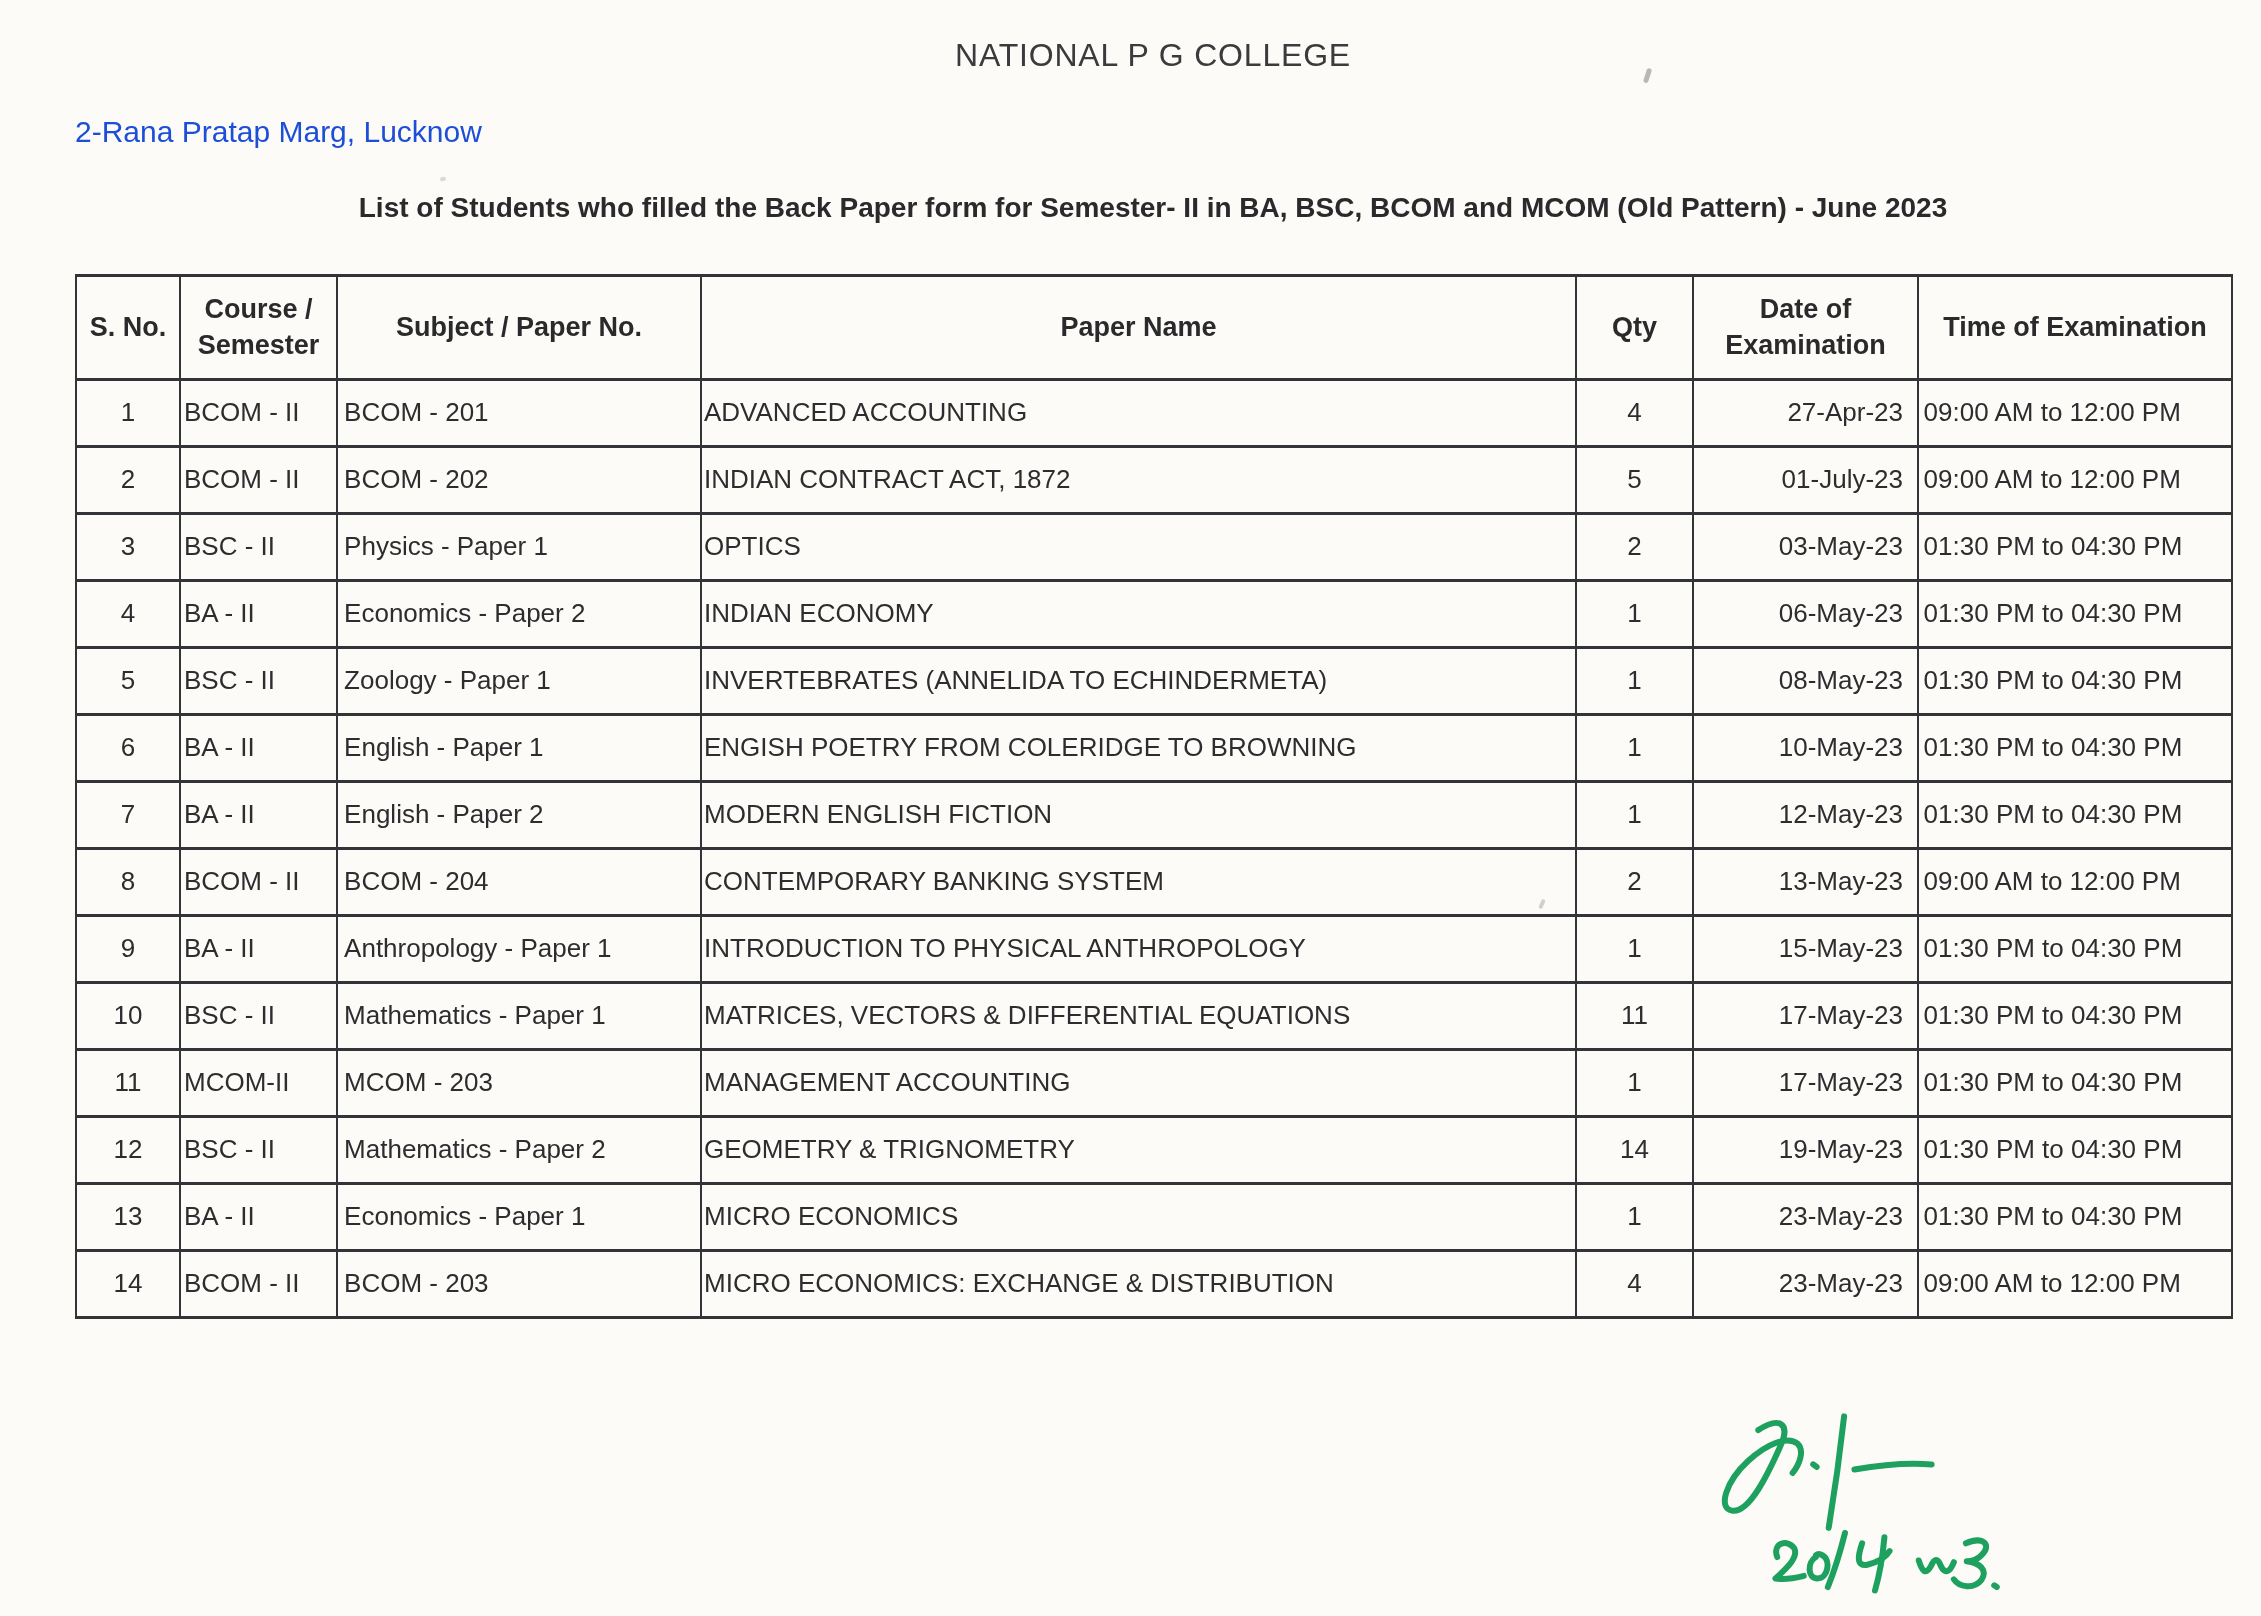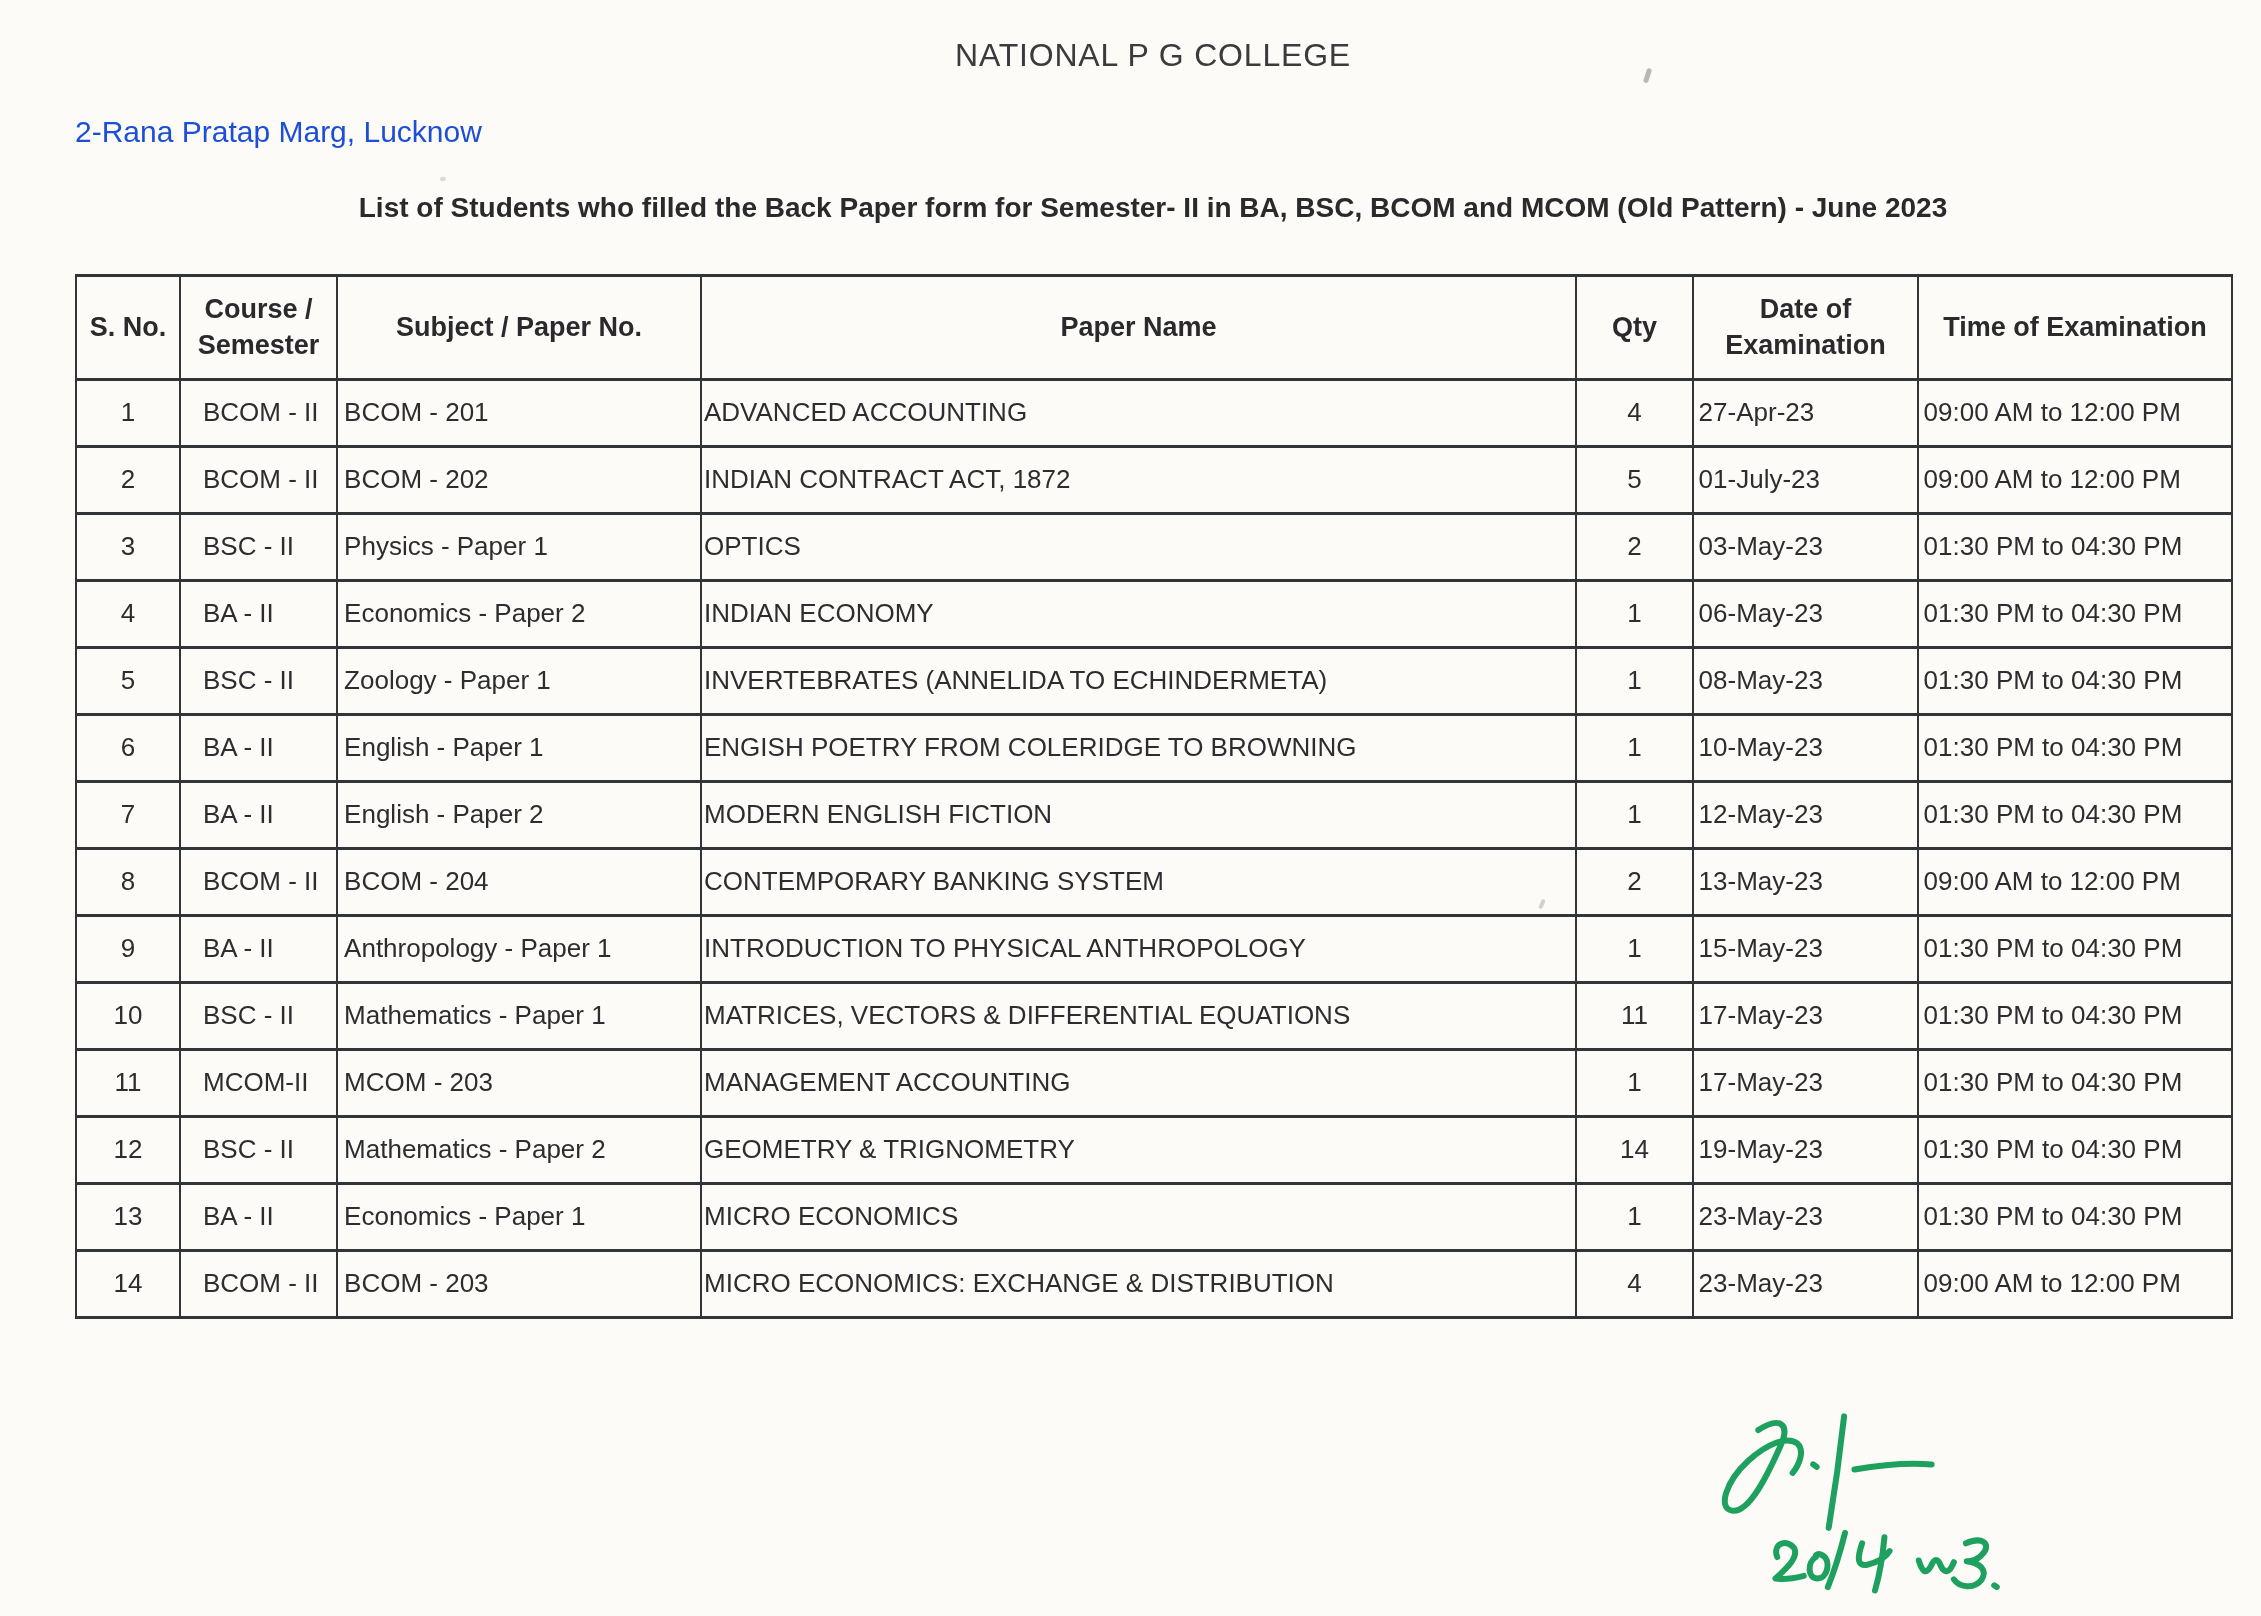--- a/index.html
+++ b/index.html
@@ -36,25 +36,25 @@
     vertical-align:middle;overflow:hidden;
   }
   .exam-table th{
     height:101px;font-size:27px;font-weight:bold;color:#2a2a2d;
     text-align:center;line-height:1.3;padding:0 9.2px;
   }
   .exam-table td{
     height:64px;font-size:26px;color:#2d2d30;padding:0 4.6px;line-height:1.15;
   }
   .exam-table td:nth-child(1){text-align:center;}
-  .exam-table td:nth-child(2){text-align:left;padding-left:22px;margin-left:12px;}
+  .exam-table td:nth-child(2){text-align:left;padding-left:3px;margin-left:12px;}
   .exam-table td:nth-child(3){text-align:left;padding-left:6.1px;}
   .exam-table td:nth-child(4){text-align:left;padding-left:2px;}
   .exam-table td:nth-child(5){text-align:center;}
-  .exam-table td:nth-child(6){text-align:left;padding-right:14px;}
+  .exam-table td:nth-child(6){text-align:right;padding-right:14px;}
   .exam-table td:nth-child(7){text-align:left;padding-left:4.6px;}
   .signature{position:absolute;left:1676px;top:1413px;width:446px;height:192px;}
   .signature svg{width:100%;height:100%;}
   .artifact{position:absolute;background:#9b9b98;border-radius:2.3px;}
   .a1{left:1645px;top:68px;width:4.6px;height:15.4px;transform:rotate(18deg);opacity:.7;}
   .a2{left:1540px;top:899px;width:3.8px;height:10px;transform:rotate(24deg);opacity:.45;}
   .a3{left:440px;top:177px;width:6.1px;height:3.8px;transform:rotate(-12deg);opacity:.35;}
 </style>
 </head>
 <body>

